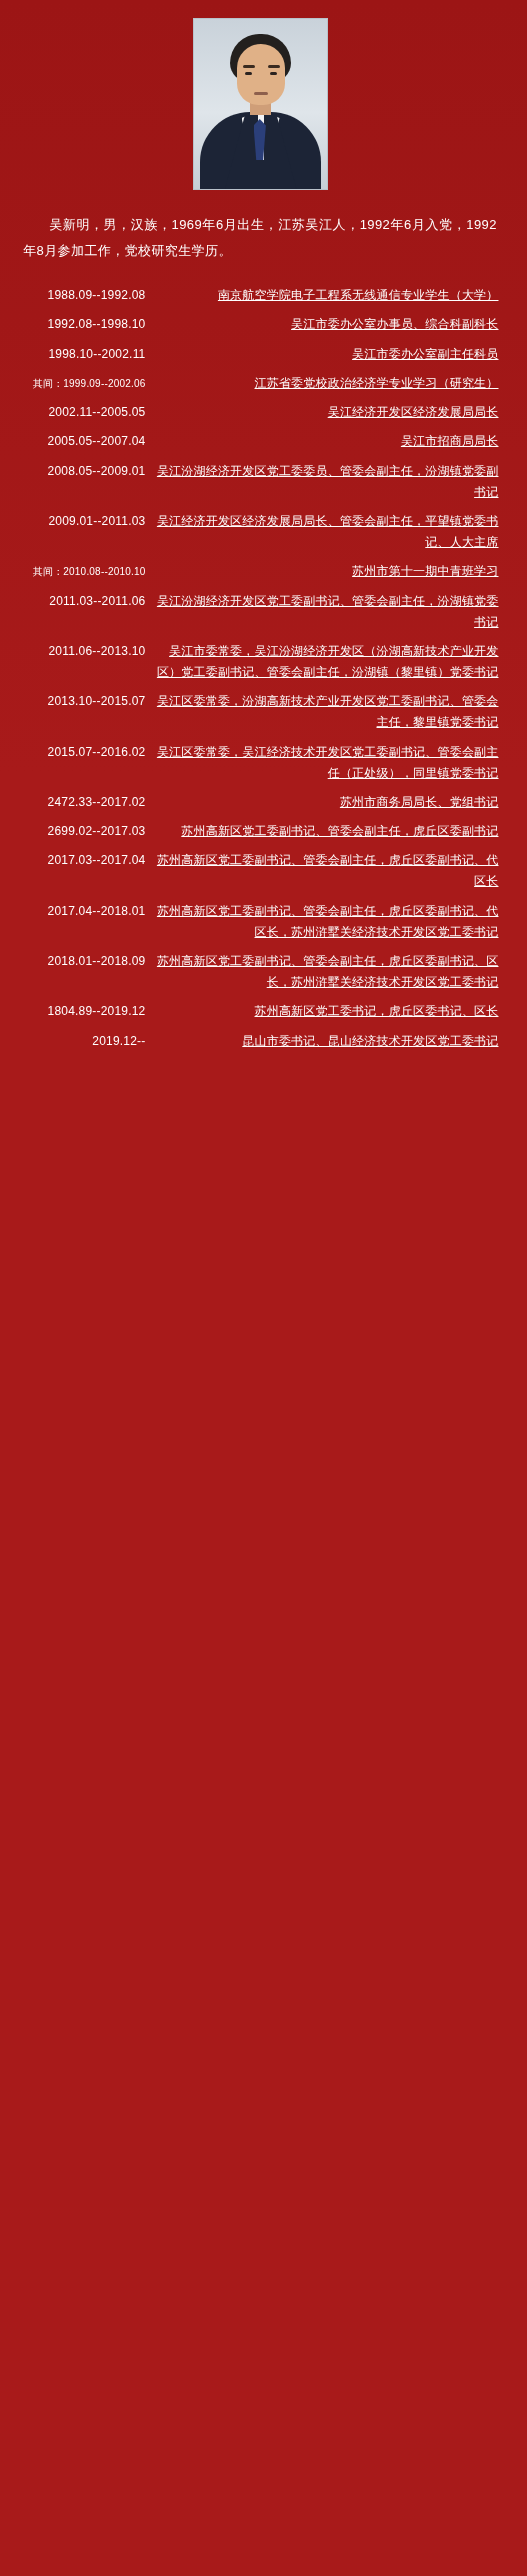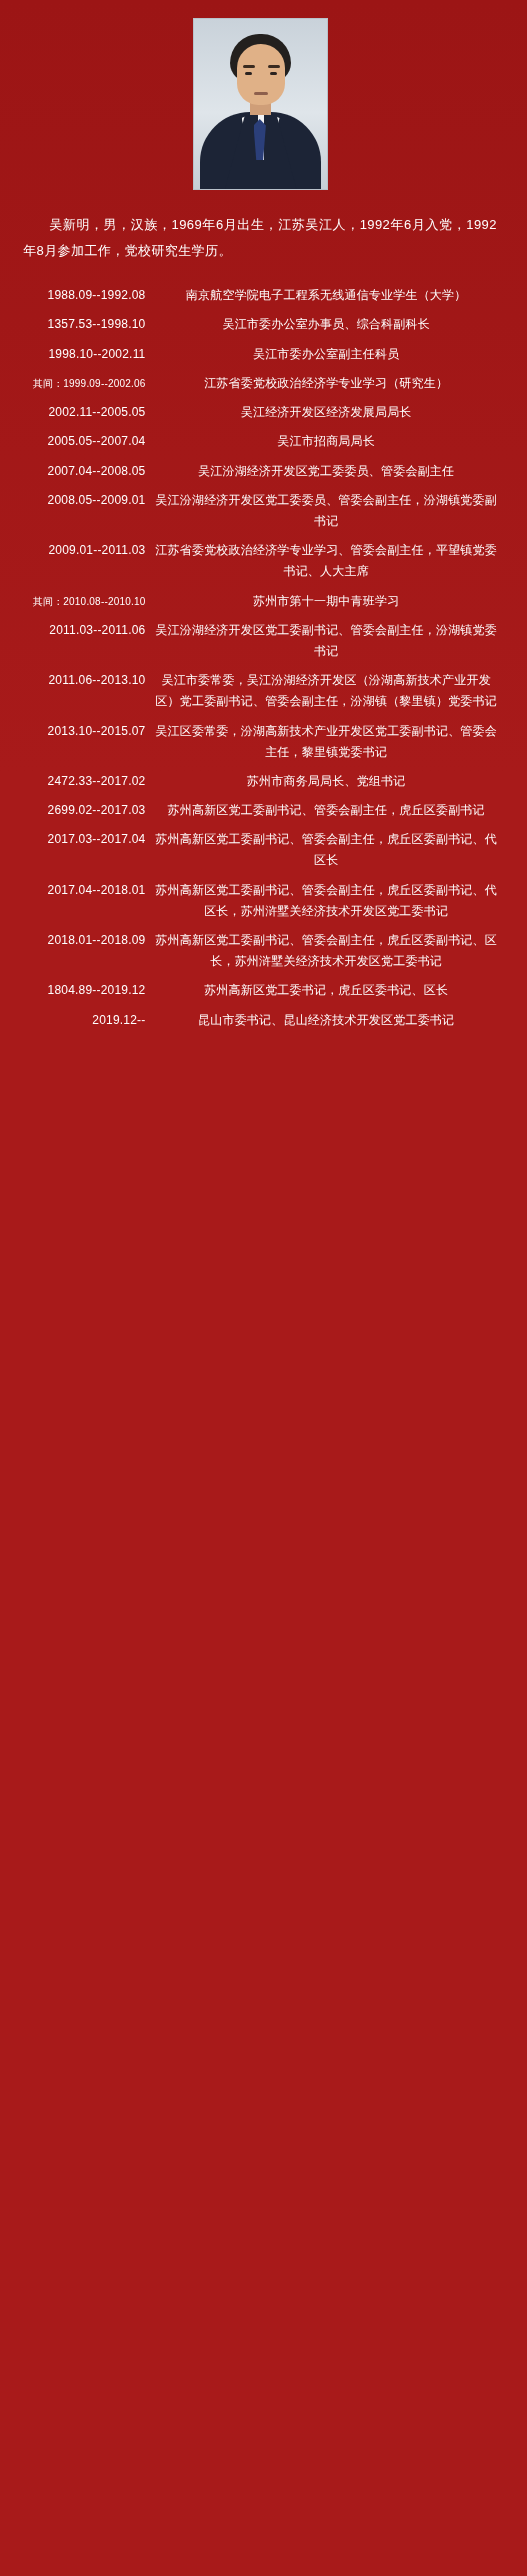--- a/index.html
+++ b/index.html
@@ -160,21 +160,22 @@
     letter-spacing: 0.2px;
     margin-left: 43px;
   }
   .t-period {
     width: 124px;
     white-space: nowrap;
     text-align: right;
     padding-right: 8.3px !important;
   }
   .t-desc {
-    text-align: center;
+    text-align: right;
+    text-decoration: underline;
   }
   .t-indent .t-period {
     font-size: 10px;
   }
 </style>
 </head>
 <body>
 
 <div class="page">
 
@@ -199,68 +200,68 @@
 
   <p class="bio">吴新明，男，汉族，1969年6月出生，江苏吴江人，1992年6月入党，1992年8月参加工作，党校研究生学历。</p>
 
   <table class="timeline">
     <tbody>
       <tr>
         <td class="t-period">1988.09--1992.08</td>
         <td class="t-desc">南京航空学院电子工程系无线通信专业学生（大学）</td>
       </tr>
       <tr>
-        <td class="t-period">1357.53--1998.10</td>
+        <td class="t-period">1992.08--1998.10</td>
         <td class="t-desc">吴江市委办公室办事员、综合科副科长</td>
       </tr>
       <tr>
         <td class="t-period">1998.10--2002.11</td>
         <td class="t-desc">吴江市委办公室副主任科员</td>
       </tr>
       <tr class="t-indent">
         <td class="t-period">其间：1999.09--2002.06</td>
         <td class="t-desc">江苏省委党校政治经济学专业学习（研究生）</td>
       </tr>
       <tr>
         <td class="t-period">2002.11--2005.05</td>
         <td class="t-desc">吴江经济开发区经济发展局局长</td>
       </tr>
       <tr>
         <td class="t-period">2005.05--2007.04</td>
         <td class="t-desc">吴江市招商局局长</td>
       </tr>
       <tr>
-        <td class="t-period">2007.04--2008.05</td>
-        <td class="t-desc">吴江汾湖经济开发区党工委委员、管委会副主任</td>
-      </tr>
-      <tr>
         <td class="t-period">2008.05--2009.01</td>
         <td class="t-desc">吴江汾湖经济开发区党工委委员、管委会副主任，汾湖镇党委副书记</td>
       </tr>
       <tr>
         <td class="t-period">2009.01--2011.03</td>
-        <td class="t-desc">江苏省委党校政治经济学专业学习、管委会副主任，平望镇党委书记、人大主席</td>
+        <td class="t-desc">吴江经济开发区经济发展局局长、管委会副主任，平望镇党委书记、人大主席</td>
       </tr>
       <tr class="t-indent">
         <td class="t-period">其间：2010.08--2010.10</td>
         <td class="t-desc">苏州市第十一期中青班学习</td>
       </tr>
       <tr>
         <td class="t-period">2011.03--2011.06</td>
         <td class="t-desc">吴江汾湖经济开发区党工委副书记、管委会副主任，汾湖镇党委书记</td>
       </tr>
       <tr>
         <td class="t-period">2011.06--2013.10</td>
         <td class="t-desc">吴江市委常委，吴江汾湖经济开发区（汾湖高新技术产业开发区）党工委副书记、管委会副主任，汾湖镇（黎里镇）党委书记</td>
       </tr>
       <tr>
         <td class="t-period">2013.10--2015.07</td>
         <td class="t-desc">吴江区委常委，汾湖高新技术产业开发区党工委副书记、管委会主任，黎里镇党委书记</td>
       </tr>
       <tr>
+        <td class="t-period">2015.07--2016.02</td>
+        <td class="t-desc">吴江区委常委，吴江经济技术开发区党工委副书记、管委会副主任（正处级），同里镇党委书记</td>
+      </tr>
+      <tr>
         <td class="t-period">2472.33--2017.02</td>
         <td class="t-desc">苏州市商务局局长、党组书记</td>
       </tr>
       <tr>
         <td class="t-period">2699.02--2017.03</td>
         <td class="t-desc">苏州高新区党工委副书记、管委会副主任，虎丘区委副书记</td>
       </tr>
       <tr>
         <td class="t-period">2017.03--2017.04</td>
         <td class="t-desc">苏州高新区党工委副书记、管委会副主任，虎丘区委副书记、代区长</td>

